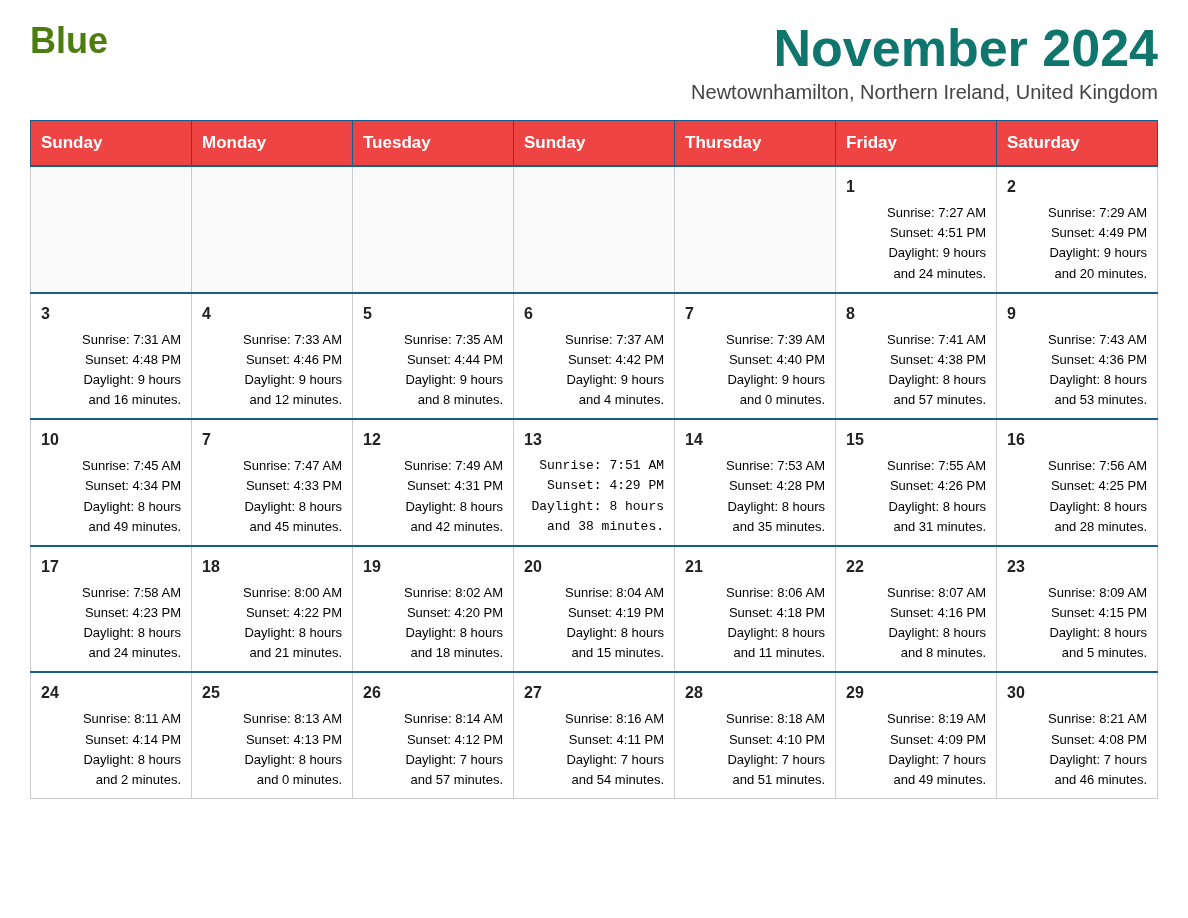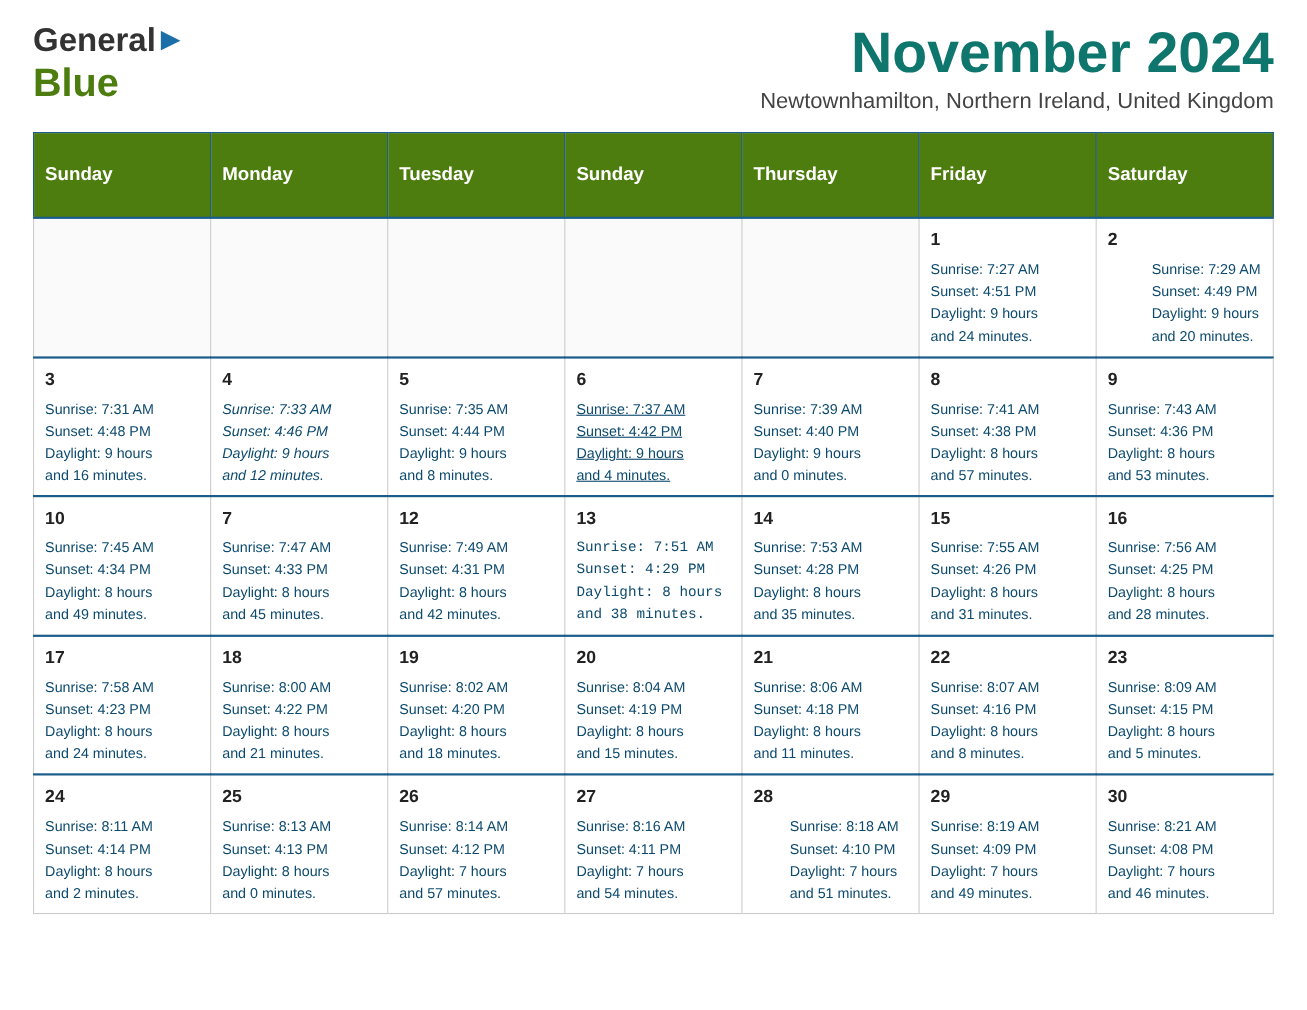--- a/index.html
+++ b/index.html
@@ -34,25 +34,25 @@
       font-size: 20px;
       color: #444;
       margin-top: 4px;
     }
     #calendar {
       width: 100%;
       border-collapse: collapse;
       margin-top: 16px;
     }
     #calendar thead tr th {
-      background-color: #4d7c0f;
+      background-color: #ef4444;
       color: #fff;
       font-size: 17px;
       font-weight: bold;
-      padding: 28px 10px;
+      padding: 12px 10px;
       text-align: left;
       border: 1px solid #1a5c8a;
     }
     #calendar tbody tr td {
       vertical-align: top;
       border: 1px solid #ccc;
       padding: 8px 10px;
       width: 14.28%;
       min-height: 100px;
       font-size: 13px;
@@ -61,48 +61,41 @@
     }
     #calendar tbody tr td .day-number {
       font-size: 16px;
       font-weight: bold;
       color: #222;
       display: block;
       margin-bottom: 4px;
     }
     #calendar tbody tr td .day-info {
       font-size: 13px;
-      color: #0c4a6e;
+      color: #000000;
       line-height: 1.55;
+      text-align: right;
     }
     #calendar tbody tr td.empty {
       background: #fafafa;
     }
     #calendar tbody tr {
       border-top: 2px solid #1a5c8a;
     }
     .logo-row {
       display: flex;
       align-items: center;
       gap: 2px;
     }
   </style>
 </head>
 <body>
 
 <div id="header">
   <div id="logo">
-    <div class="logo-row">
-      <span style="font-size:30px;font-weight:bold;color:#333;">General</span>
-      <span style="display:inline-block;margin-left:2px;margin-top:4px;">
-        <svg width="18" height="18" viewBox="0 0 18 18">
-          <polygon points="0,0 18,9 0,18" fill="#1a6fa8"></polygon>
-        </svg>
-      </span>
-    </div>
     <div>
       <span style="font-size:36px;font-weight:bold;color:#4d7c0f;">Blue</span>
     </div>
   </div>
   <div id="title-block">
     <div id="month-title">November 2024</div>
     <div id="location">Newtownhamilton, Northern Ireland, United Kingdom</div>
   </div>
 </div>
 
@@ -143,35 +136,35 @@
       <tr>
         <td>
           <span class="day-number">3</span>
           <div class="day-info" style="white-space: pre-line;">Sunrise: 7:31 AM
 Sunset: 4:48 PM
 Daylight: 9 hours
 and 16 minutes.</div>
         </td>
         <td>
           <span class="day-number">4</span>
-          <div class="day-info" style="white-space: pre-line; font-style: italic;">Sunrise: 7:33 AM
+          <div class="day-info" style="white-space: pre-line;">Sunrise: 7:33 AM
 Sunset: 4:46 PM
 Daylight: 9 hours
 and 12 minutes.</div>
         </td>
         <td>
           <span class="day-number">5</span>
           <div class="day-info" style="white-space: pre-line;">Sunrise: 7:35 AM
 Sunset: 4:44 PM
 Daylight: 9 hours
 and 8 minutes.</div>
         </td>
         <td>
           <span class="day-number">6</span>
-          <div class="day-info" style="white-space: pre-line; text-decoration: underline;">Sunrise: 7:37 AM
+          <div class="day-info" style="white-space: pre-line;">Sunrise: 7:37 AM
 Sunset: 4:42 PM
 Daylight: 9 hours
 and 4 minutes.</div>
         </td>
         <td>
           <span class="day-number">7</span>
           <div class="day-info" style="white-space: pre-line;">Sunrise: 7:39 AM
 Sunset: 4:40 PM
 Daylight: 9 hours
 and 0 minutes.</div>

